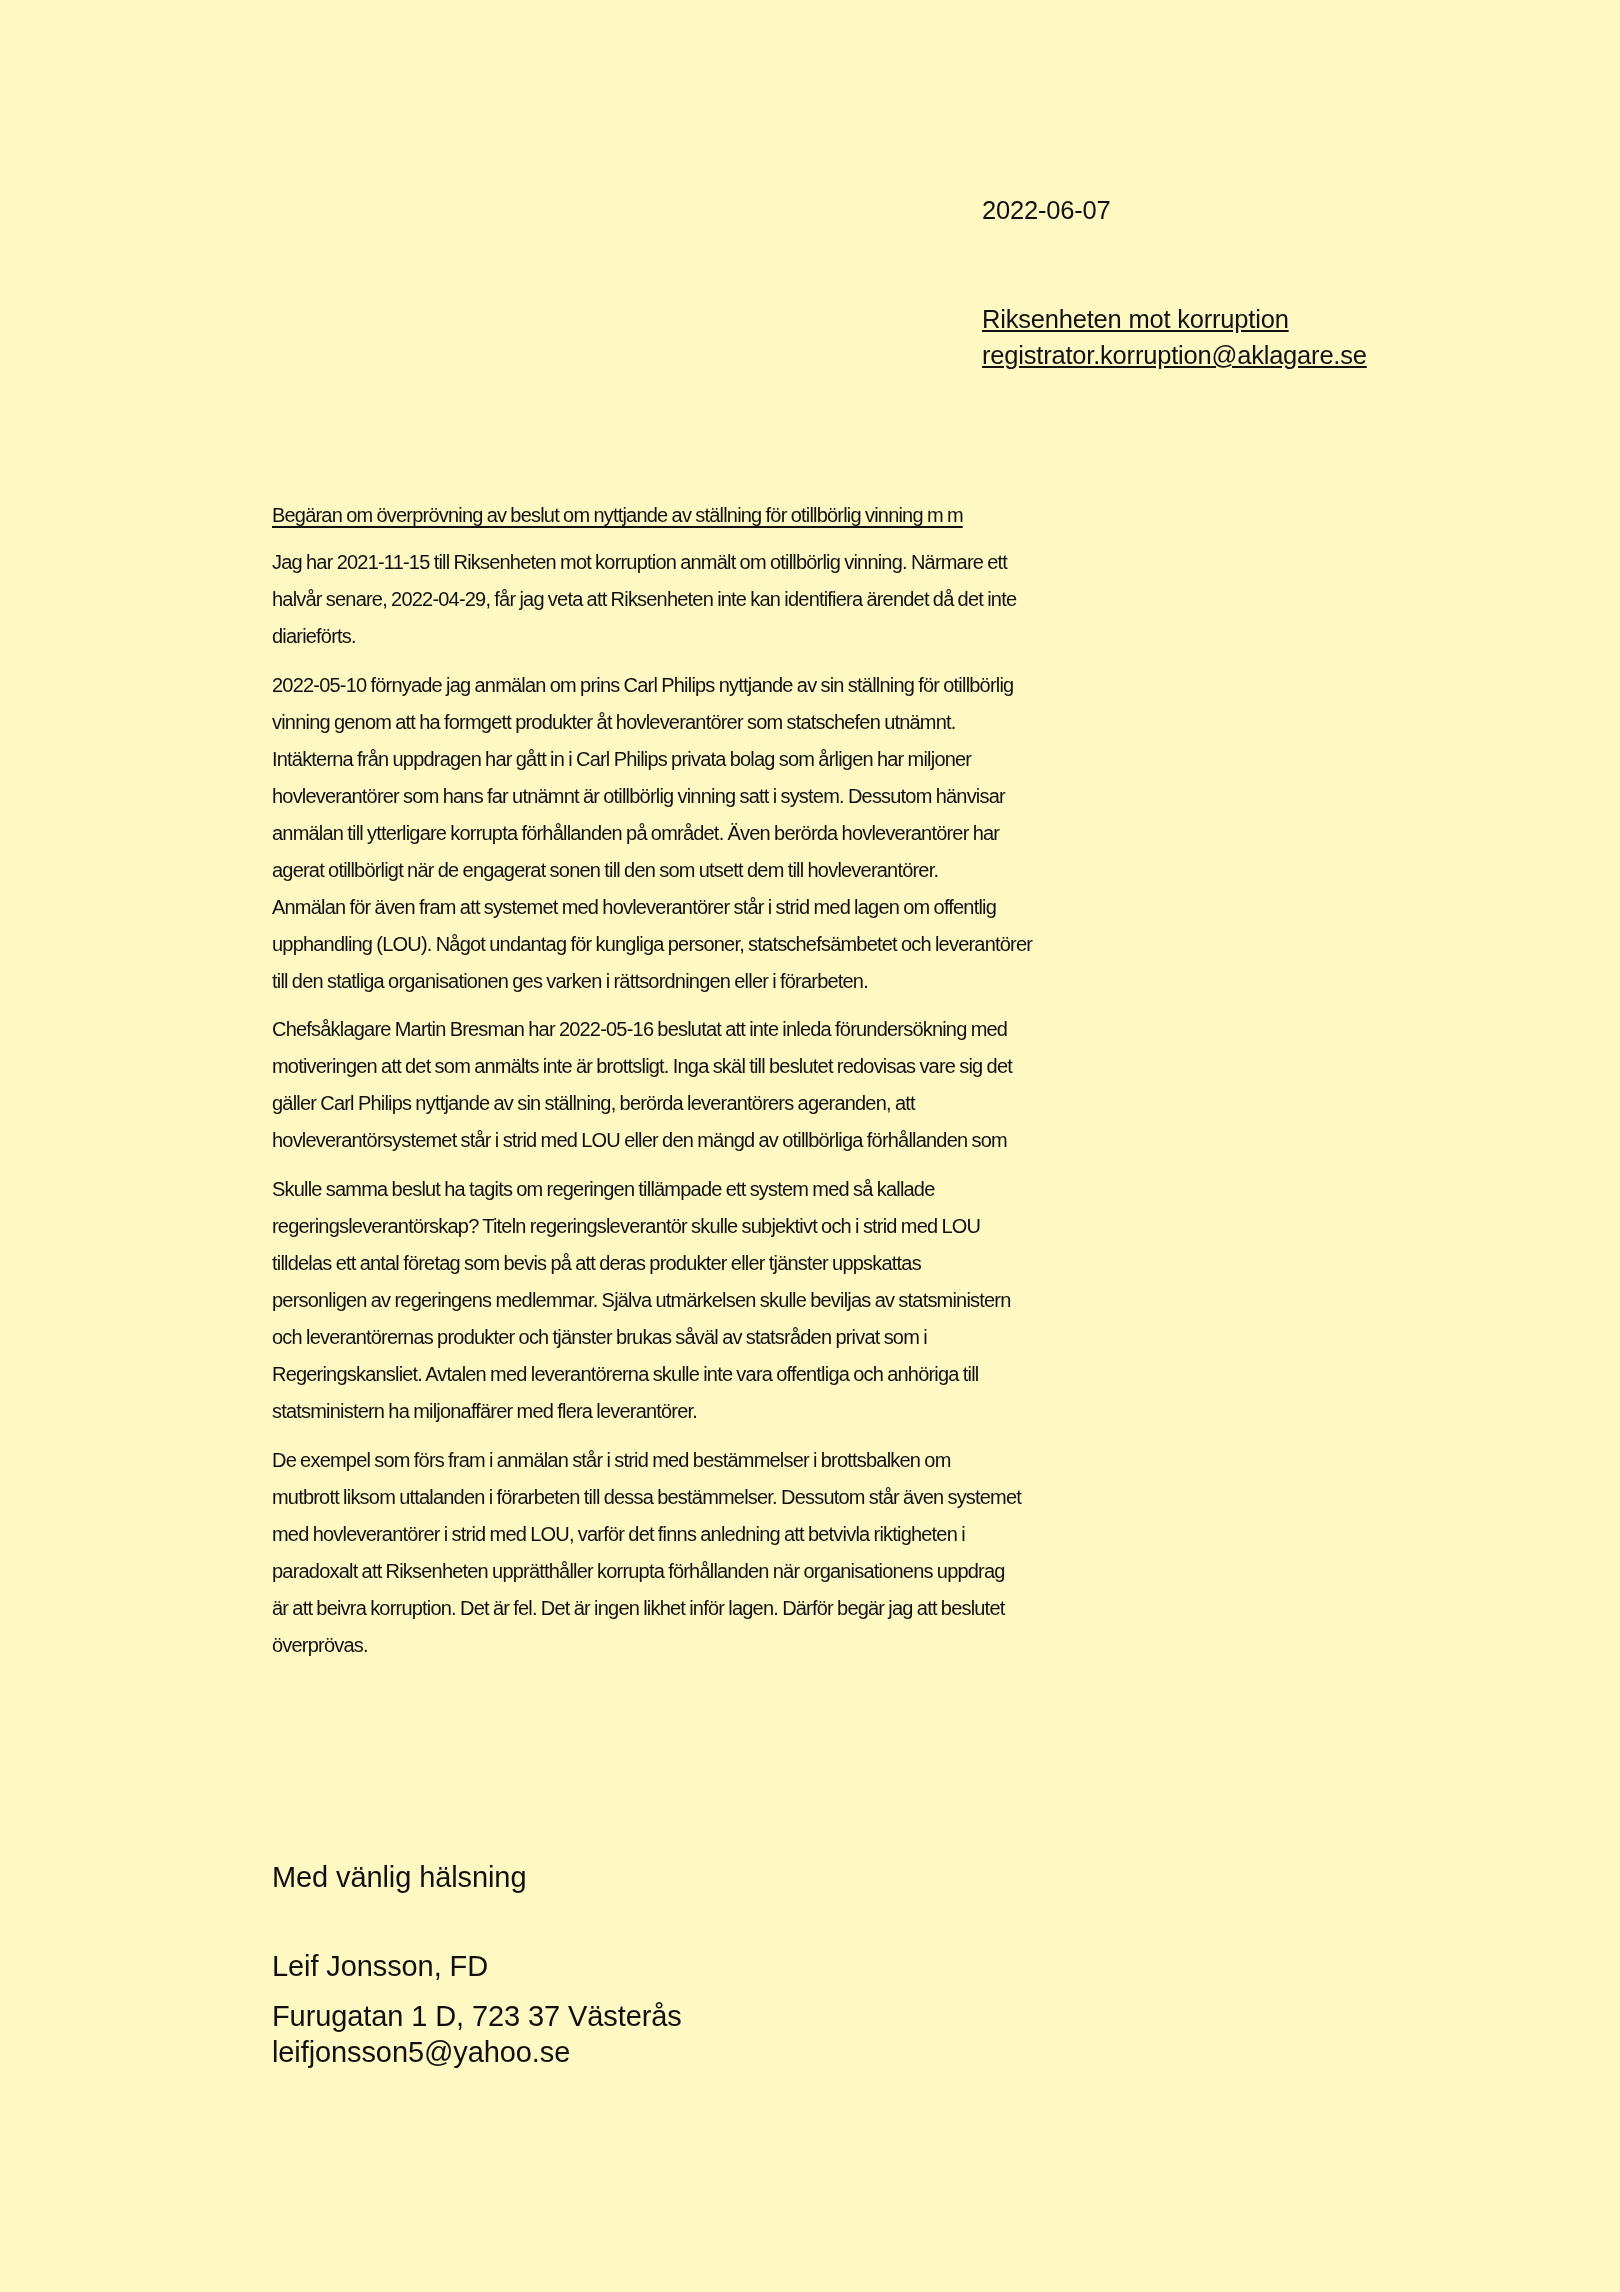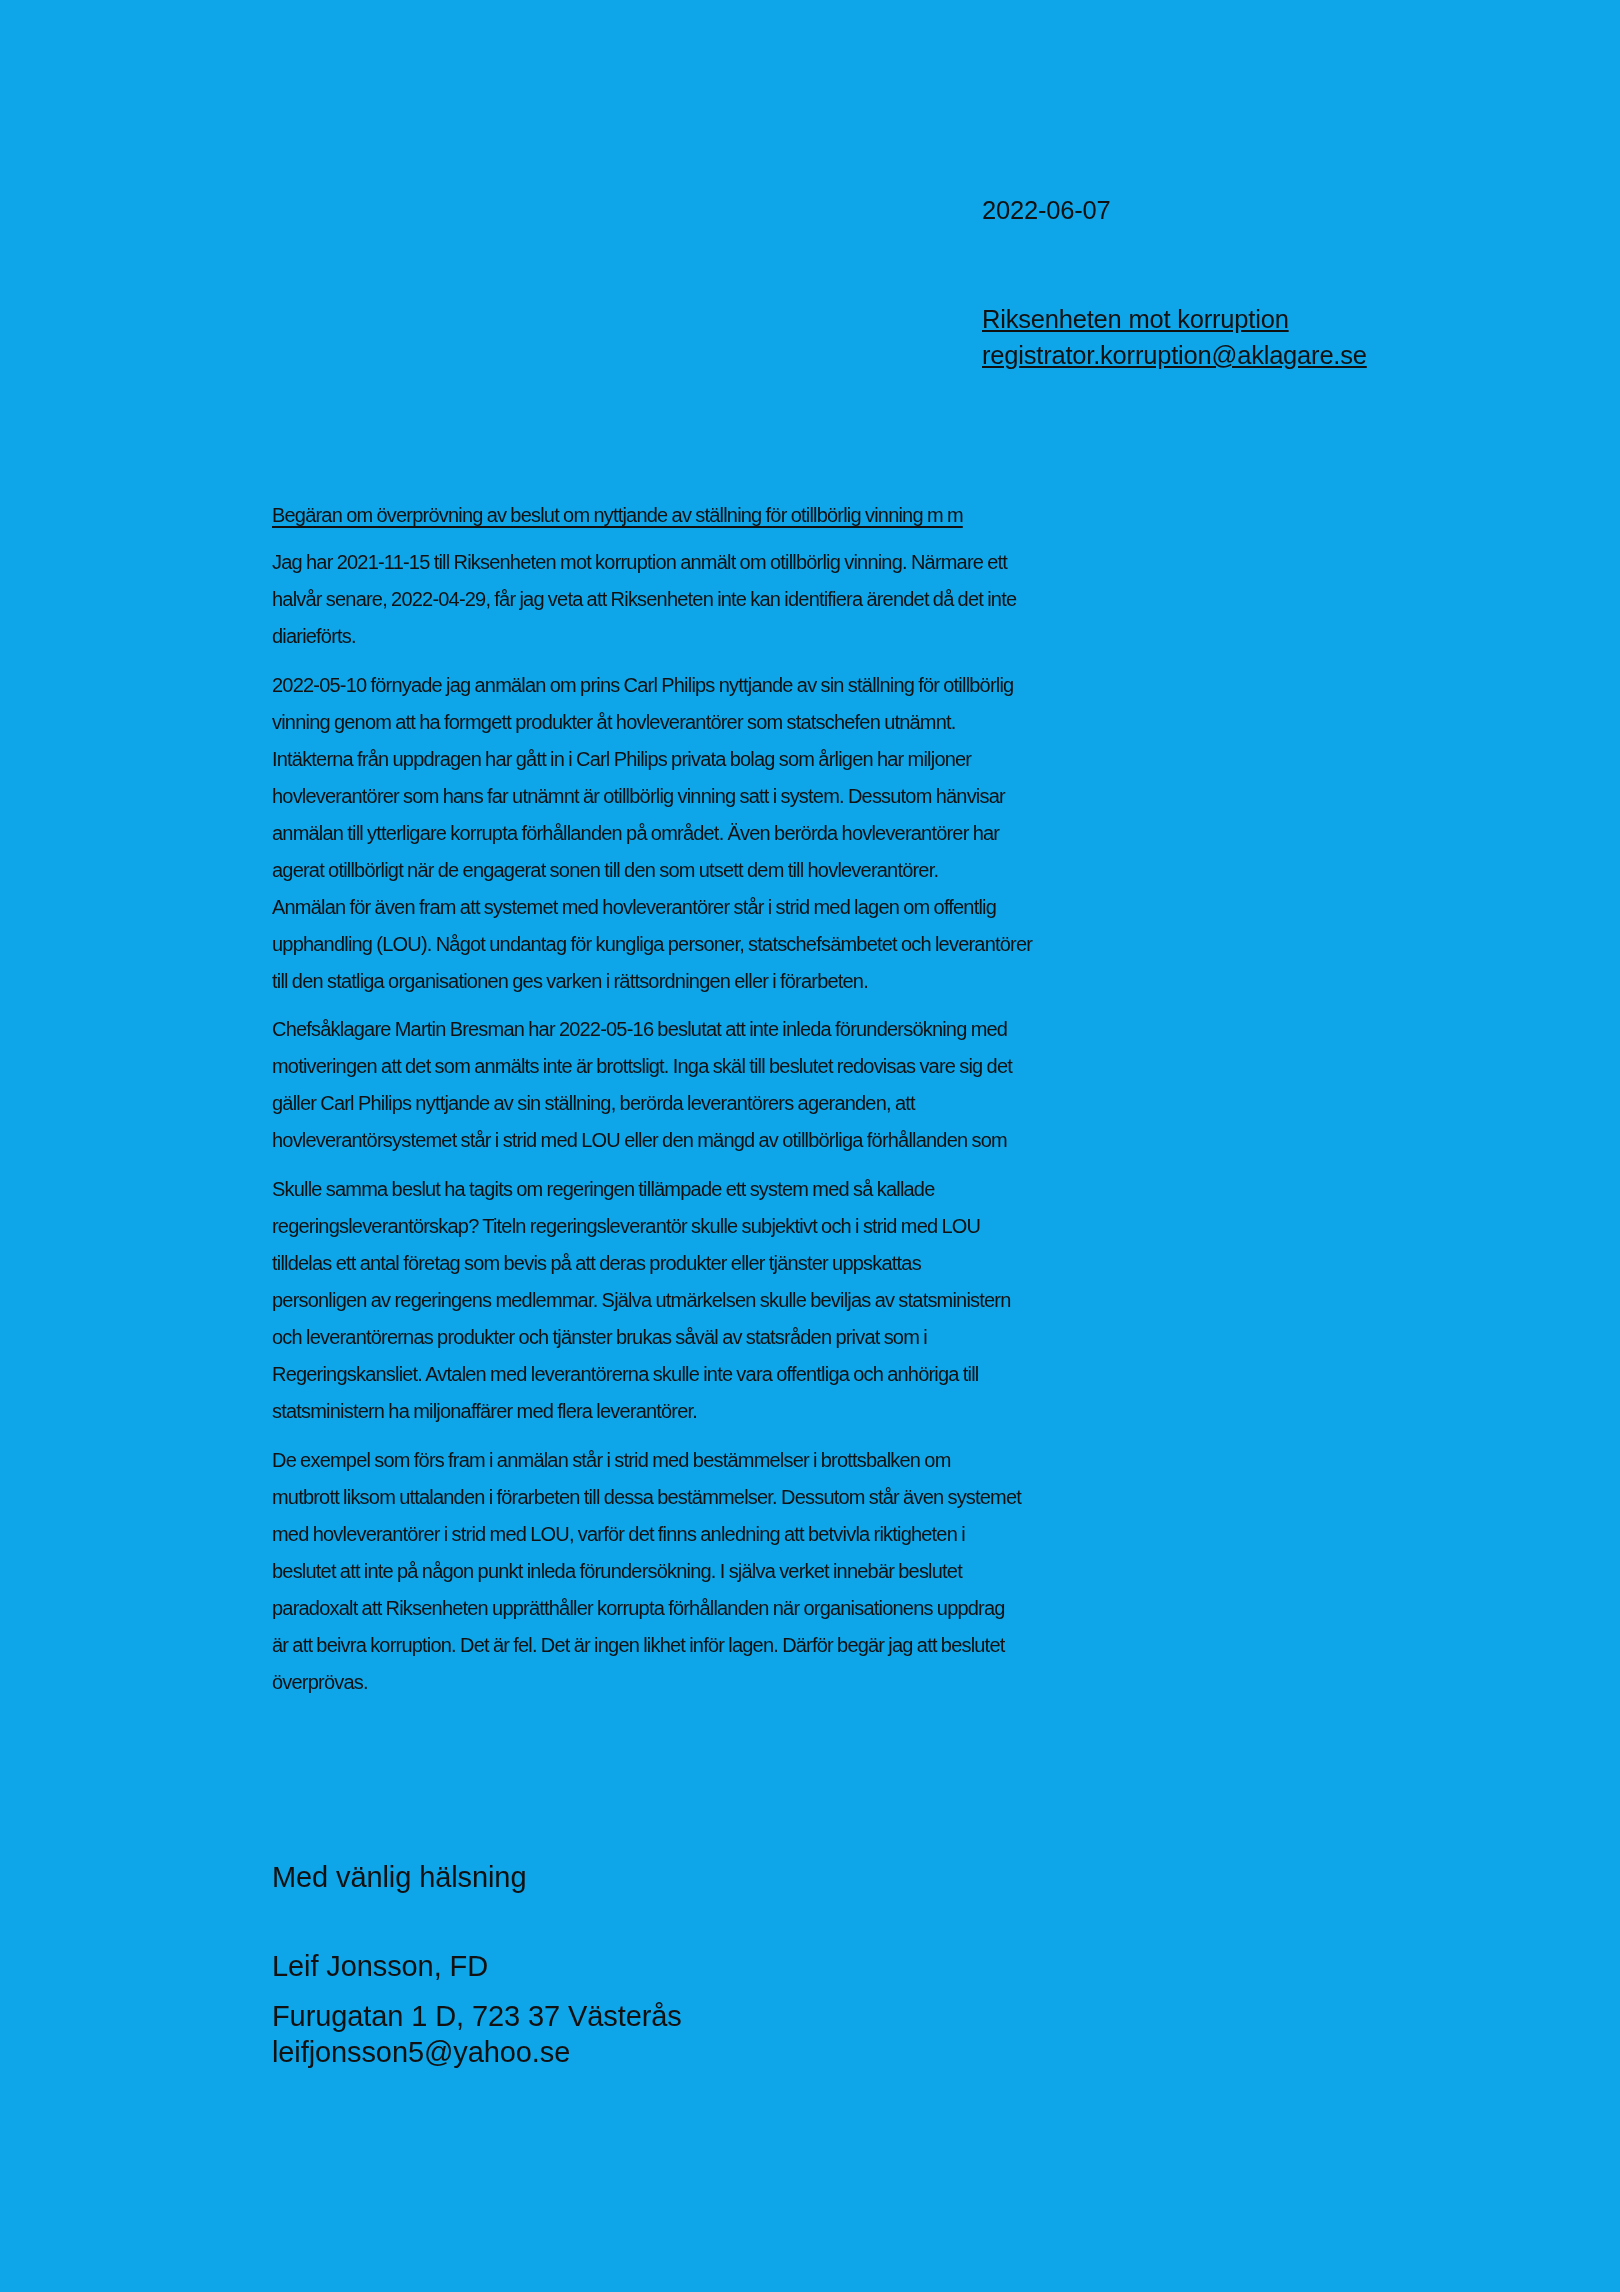--- a/index.html
+++ b/index.html
@@ -13,21 +13,21 @@
       position: relative;
       overflow: hidden;
       font-family: "Liberation Sans", sans-serif;
       color: #111111;
     }
     .page {
       position: absolute;
       left: 0; top: 0;
       width: 1620px;
       height: 2293px;
-      background: #0ea5e9;
+      background: #fef9c3;
     }
     .header-block {
       position: absolute;
       left: 982px;
       top: 192px;
       font-size: 25.5px;
       line-height: 36px;
       letter-spacing: -0.2px;
     }
     .date {
@@ -127,21 +127,20 @@
       <span class="para-line">personligen av regeringens medlemmar. Själva utmärkelsen skulle beviljas av statsministern</span>
       <span class="para-line">och leverantörernas produkter och tjänster brukas såväl av statsråden privat som i</span>
       <span class="para-line">Regeringskansliet. Avtalen med leverantörerna skulle inte vara offentliga och anhöriga till</span>
       <span class="para-line">statsministern ha miljonaffärer med flera leverantörer.</span>
     </p>
 
     <p class="para">
       <span class="para-line">De exempel som förs fram i anmälan står i strid med bestämmelser i brottsbalken om</span>
       <span class="para-line">mutbrott liksom uttalanden i förarbeten till dessa bestämmelser. Dessutom står även systemet</span>
       <span class="para-line">med hovleverantörer i strid med LOU, varför det finns anledning att betvivla riktigheten i</span>
-      <span class="para-line">beslutet att inte på någon punkt inleda förundersökning. I själva verket innebär beslutet</span>
       <span class="para-line">paradoxalt att Riksenheten upprätthåller korrupta förhållanden när organisationens uppdrag</span>
       <span class="para-line">är att beivra korruption. Det är fel. Det är ingen likhet inför lagen. Därför begär jag att beslutet</span>
       <span class="para-line">överprövas.</span>
     </p>
   </div>
 
   <div class="closing-block">
     <p class="greeting">Med vänlig hälsning</p>
     <p class="sender-name">Leif Jonsson, FD</p>
     <p class="sender-line">Furugatan 1 D, 723 37 Västerås</p>

